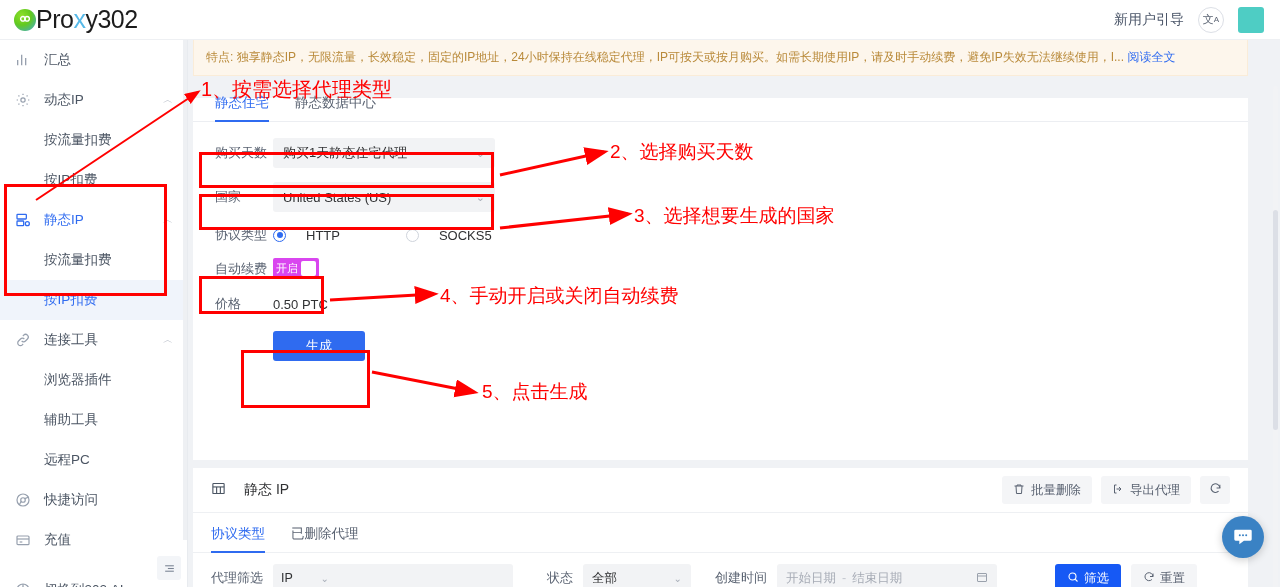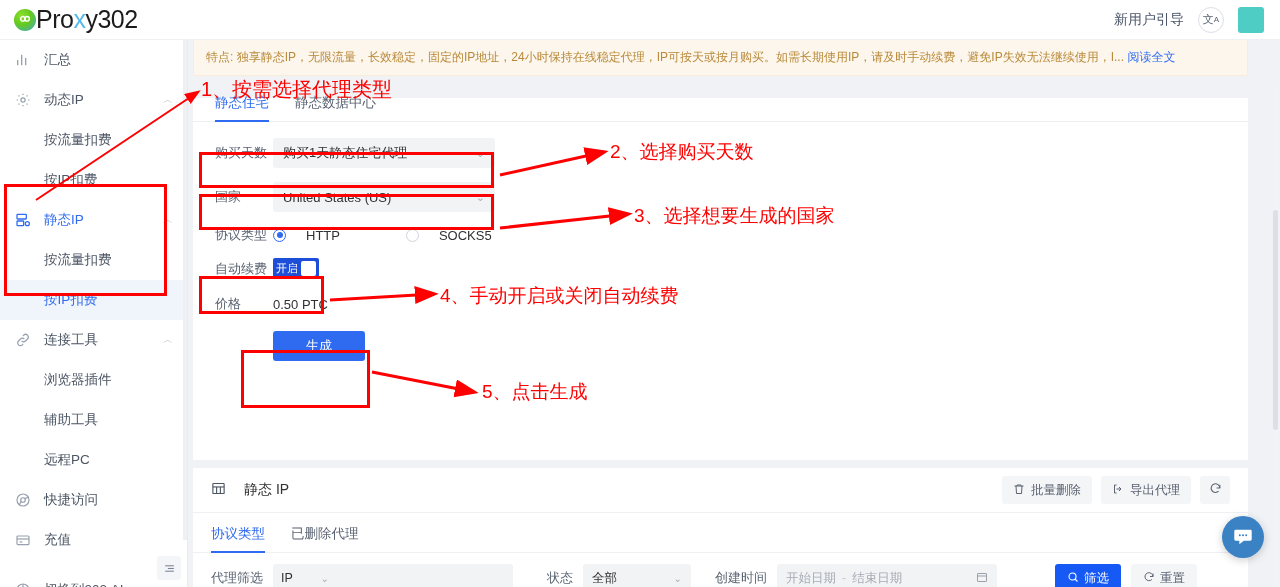--- a/index.html
+++ b/index.html
@@ -96,21 +96,21 @@
     width: 222px; height: 30px; background:#f2f3f5; border-radius: 3px;
     display:flex; align-items:center; padding: 0 10px; font-size: 13px; color:#303133;
   }
   .select .chev { margin-left:auto; color:#a8aeb8; font-size:11px; }
   .radio-row { display:flex; align-items:center; gap: 20px; font-size:13px; color:#303133; }
   .radio { width:13px; height:13px; border-radius:50%; border:1px solid #cfd4dc; background:#fff; display:flex;align-items:center;justify-content:center; }
   .radio.on { border-color:#2f6bf0; }
   .radio.on::after { content:''; width:6px; height:6px; border-radius:50%; background:#2f6bf0; }
   .radio-gap { width: 26px; }
   .toggle {
-    width: 46px; height: 21px; background:#1d4ed8; border-radius: 2px;
+    width: 46px; height: 21px; background:#d946ef; border-radius: 2px;
     display:flex; align-items:center; justify-content:space-between; padding: 2px 3px;
     color:#fff; font-size:11px;
   }
   .toggle .knob { width:15px; height:15px; background:#fff; border-radius:2px; }
   .price-val { font-size: 13px; color:#303133; }
   .gen-btn {
     width: 92px; height: 30px; background:#2f6bf0; color:#fff; font-size:13px;
     display:flex; align-items:center; justify-content:center; border-radius:3px;
   }
 

